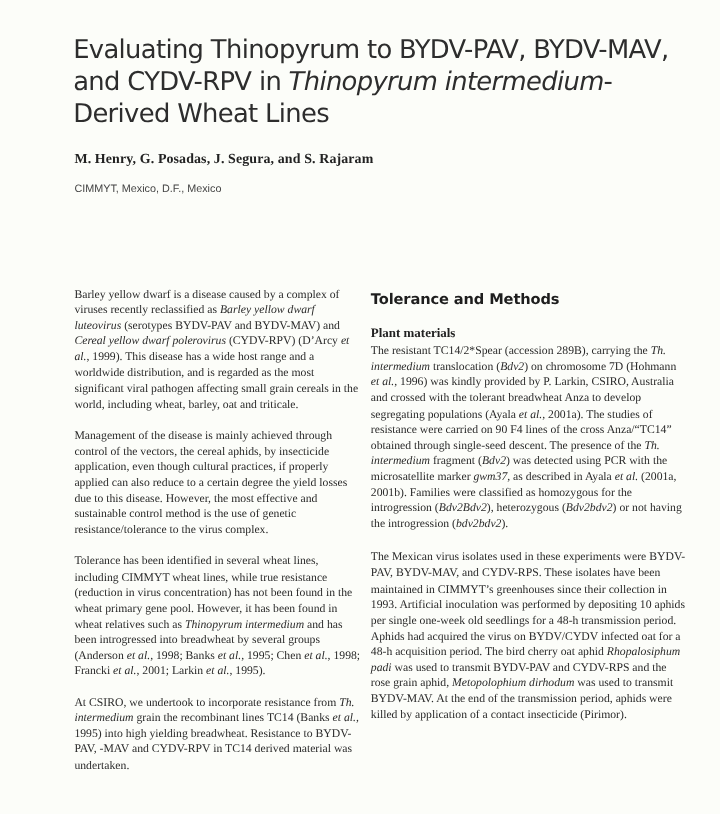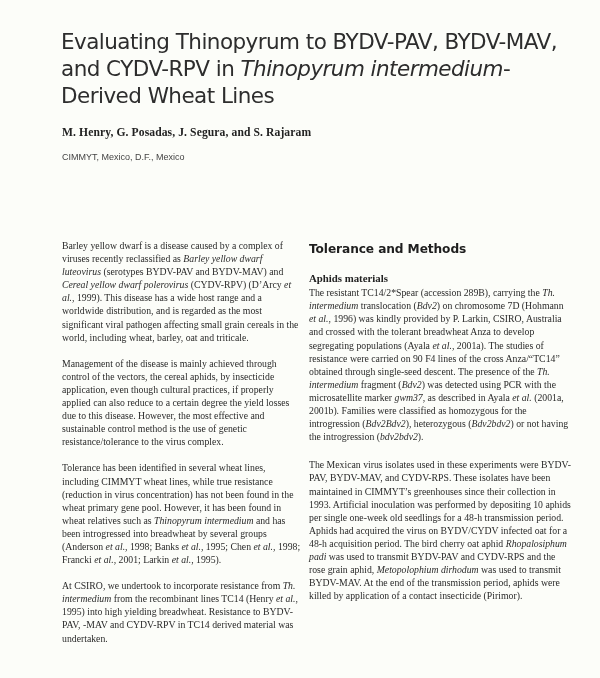--- a/index.html
+++ b/index.html
@@ -91,23 +91,23 @@
 
 <h1 class="title"><span>Evaluating Thinopyrum to BYDV-PAV, BYDV-MAV, and CYDV-RPV in </span><i>Thinopyrum intermedium</i><span>-Derived Wheat Lines</span></h1>
 
 <p class="authors">M. Henry, G. Posadas, J. Segura, and S. Rajaram</p>
 <p class="affiliation">CIMMYT, Mexico, D.F., Mexico</p>
 
 <div class="col col-left">
   <p><span>Barley yellow dwarf is a disease caused by a complex of viruses recently reclassified as </span><i>Barley yellow dwarf luteovirus</i><span> (serotypes BYDV-PAV and BYDV-MAV) and </span><i>Cereal yellow dwarf polerovirus</i><span> (CYDV-RPV) (D’Arcy </span><i>et al.</i><span>, 1999). This disease has a wide host range and a worldwide distribution, and is regarded as the most significant viral pathogen affecting small grain cereals in the world, including wheat, barley, oat and triticale.</span></p>
   <p><span>Management of the disease is mainly achieved through control of the vectors, the cereal aphids, by insecticide application, even though cultural practices, if properly applied can also reduce to a certain degree the yield losses due to this disease. However, the most effective and sustainable control method is the use of genetic resistance/tolerance to the virus complex.</span></p>
   <p><span>Tolerance has been identified in several wheat lines, including CIMMYT wheat lines, while true resistance (reduction in virus concentration) has not been found in the wheat primary gene pool. However, it has been found in wheat relatives such as </span><i>Thinopyrum intermedium</i><span> and has been introgressed into breadwheat by several groups (Anderson </span><i>et al.</i><span>, 1998; Banks </span><i>et al.</i><span>, 1995; Chen </span><i>et al.</i><span>, 1998; Francki </span><i>et al.</i><span>, 2001; Larkin </span><i>et al.</i><span>, 1995).</span></p>
-  <p><span>At CSIRO, we undertook to incorporate resistance from </span><i>Th. intermedium</i><span> from the recombinant lines TC14 (Henry </span><i>et al.</i><span>, 1995) into high yielding breadwheat. Resistance to BYDV-PAV, -MAV and CYDV-RPV in TC14 derived material was undertaken.</span></p>
+  <p><span>At CSIRO, we undertook to incorporate resistance from </span><i>Th. intermedium</i><span> grain the recombinant lines TC14 (Banks </span><i>et al.</i><span>, 1995) into high yielding breadwheat. Resistance to BYDV-PAV, -MAV and CYDV-RPV in TC14 derived material was undertaken.</span></p>
 </div>
 
 <div class="col col-right">
   <div class="section-heading">Tolerance and Methods</div>
 
-  <div class="subheading">Aphids materials</div>
+  <div class="subheading">Plant materials</div>
   <p class="sub-para"><span>The resistant TC14/2*Spear (accession 289B), carrying the </span><i>Th. intermedium</i><span> translocation (</span><i>Bdv2</i><span>) on chromosome 7D (Hohmann </span><i>et al.</i><span>, 1996) was kindly provided by P. Larkin, CSIRO, Australia and crossed with the tolerant breadwheat Anza to develop segregating populations (Ayala </span><i>et al.</i><span>, 2001a). The studies of resistance were carried on 90 F4 lines of the cross Anza/“TC14” obtained through single-seed descent. The presence of the </span><i>Th. intermedium</i><span> fragment (</span><i>Bdv2</i><span>) was detected using PCR with the microsatellite marker </span><i>gwm37</i><span>, as described in Ayala </span><i>et al.</i><span> (2001a, 2001b). Families were classified as homozygous for the introgression (</span><i>Bdv2Bdv2</i><span>), heterozygous (</span><i>Bdv2bdv2</i><span>) or not having the introgression (</span><i>bdv2bdv2</i><span>).</span></p>
 
   <p class="sub-para"><span>The Mexican virus isolates used in these experiments were BYDV-PAV, BYDV-MAV, and CYDV-RPS. These isolates have been maintained in CIMMYT’s greenhouses since their collection in 1993. Artificial inoculation was performed by depositing 10 aphids per single one-week old seedlings for a 48-h transmission period. Aphids had acquired the virus on BYDV/CYDV infected oat for a 48-h acquisition period. The bird cherry oat aphid </span><i>Rhopalosiphum padi</i><span> was used to transmit BYDV-PAV and CYDV-RPS and the rose grain aphid, </span><i>Metopolophium dirhodum</i><span> was used to transmit BYDV-MAV. At the end of the transmission period, aphids were killed by application of a contact insecticide (Pirimor).</span></p>
 </div>
 
 </body></html>

